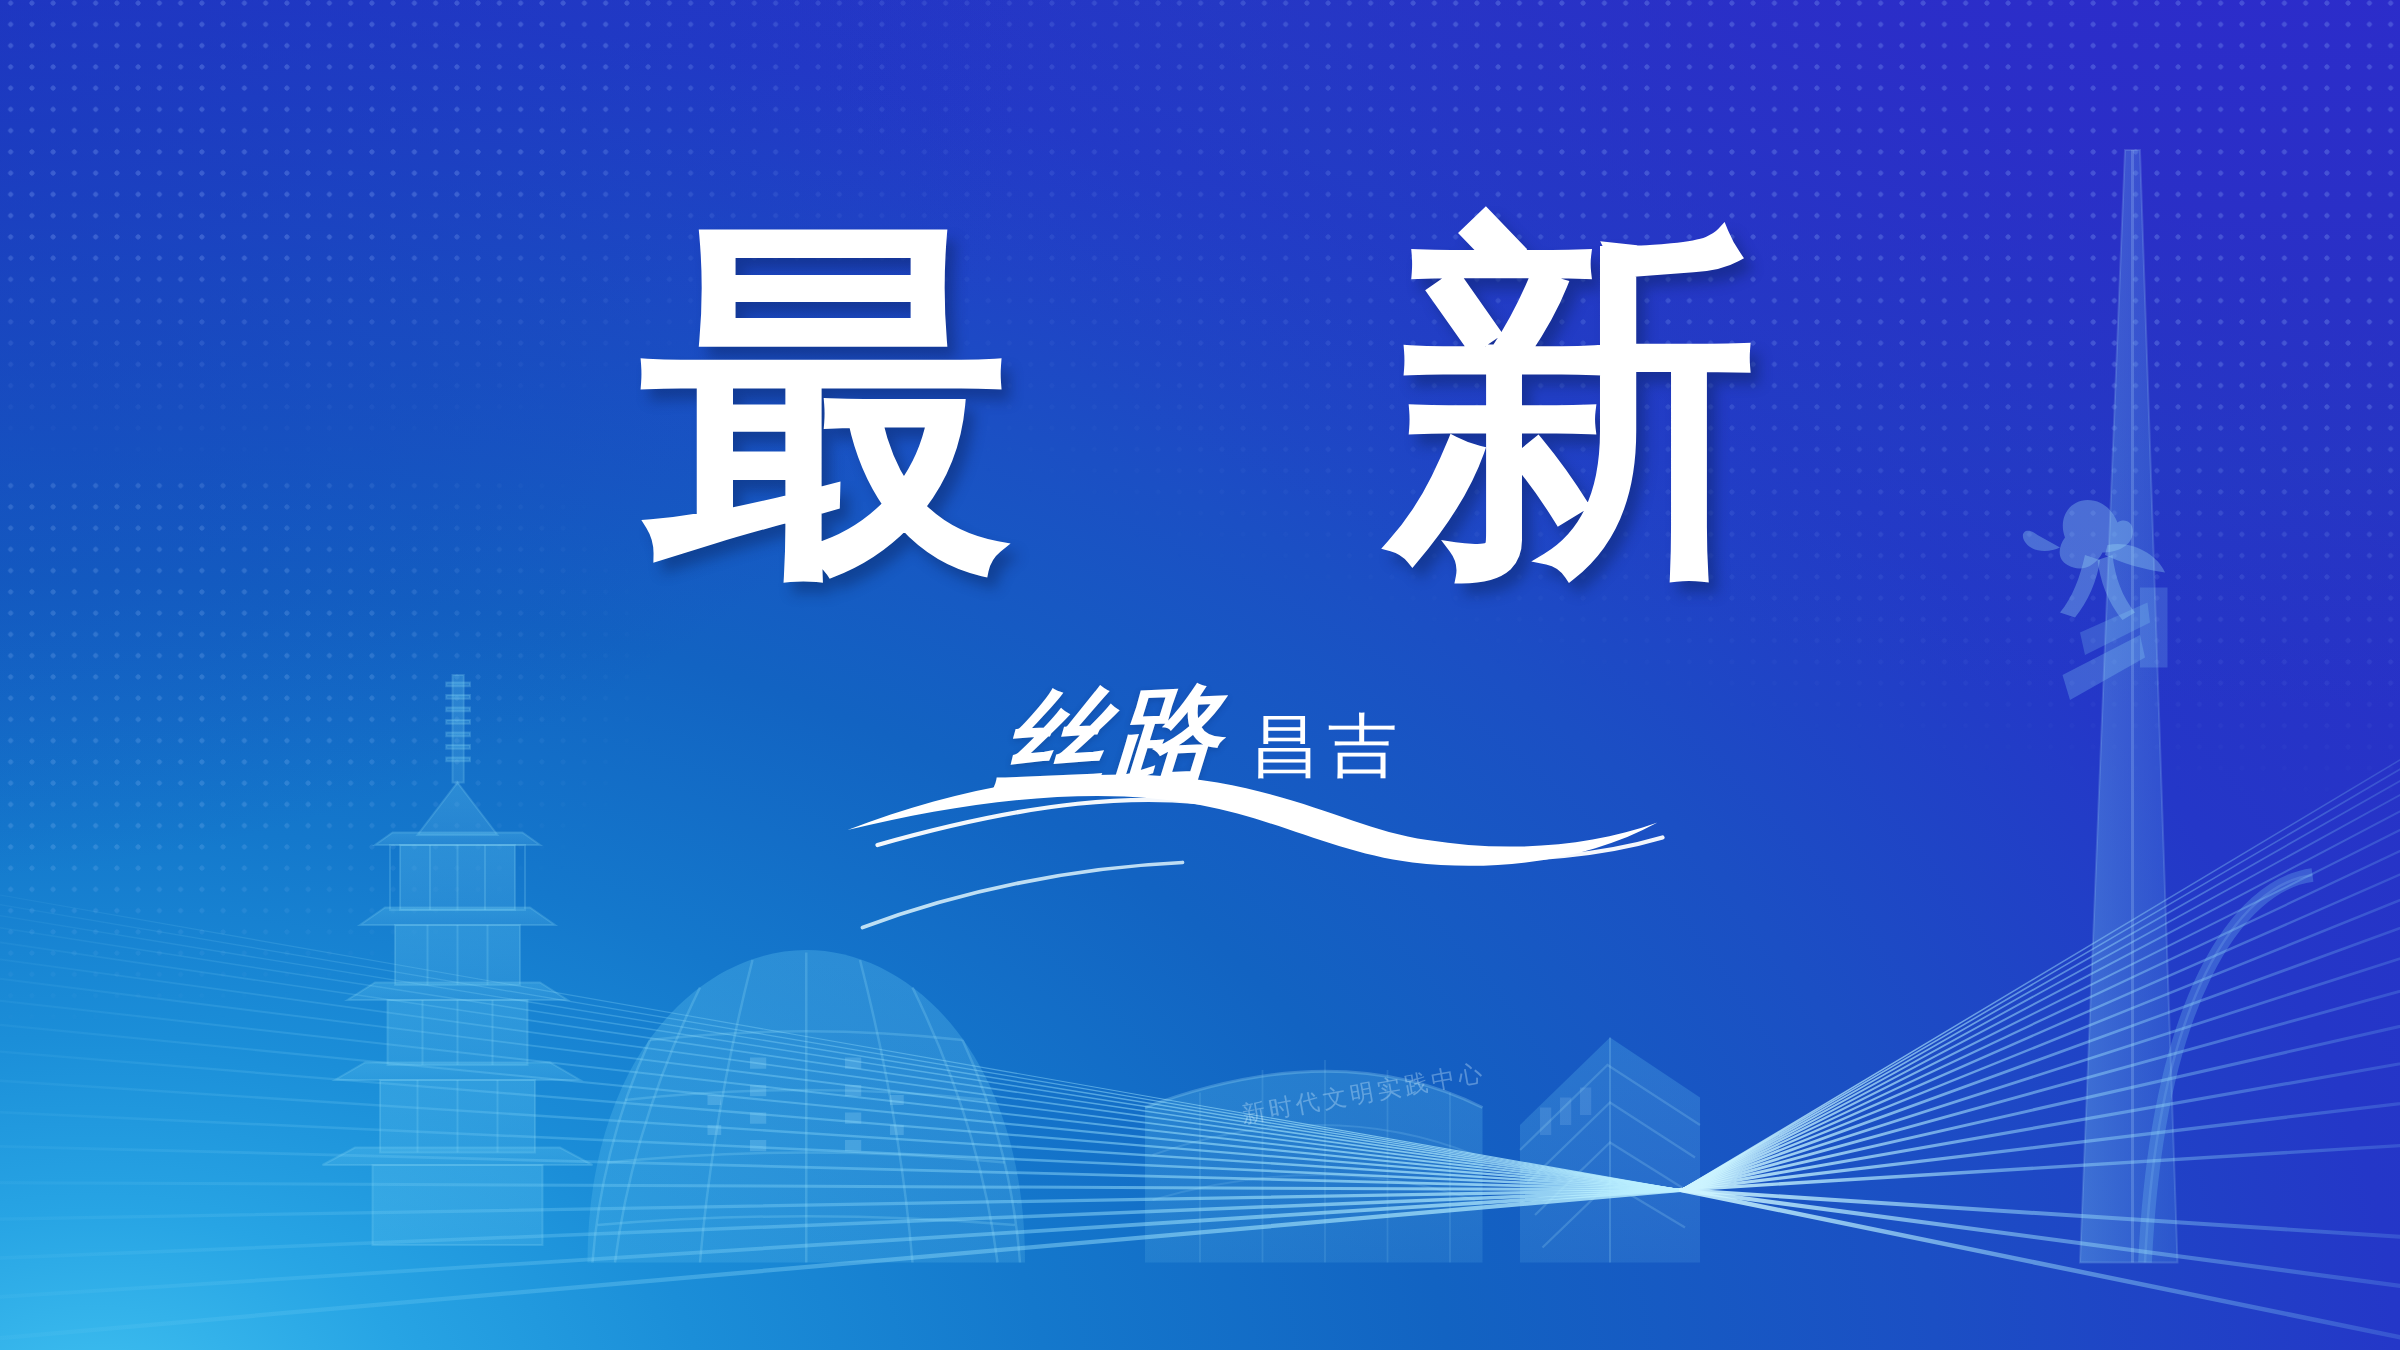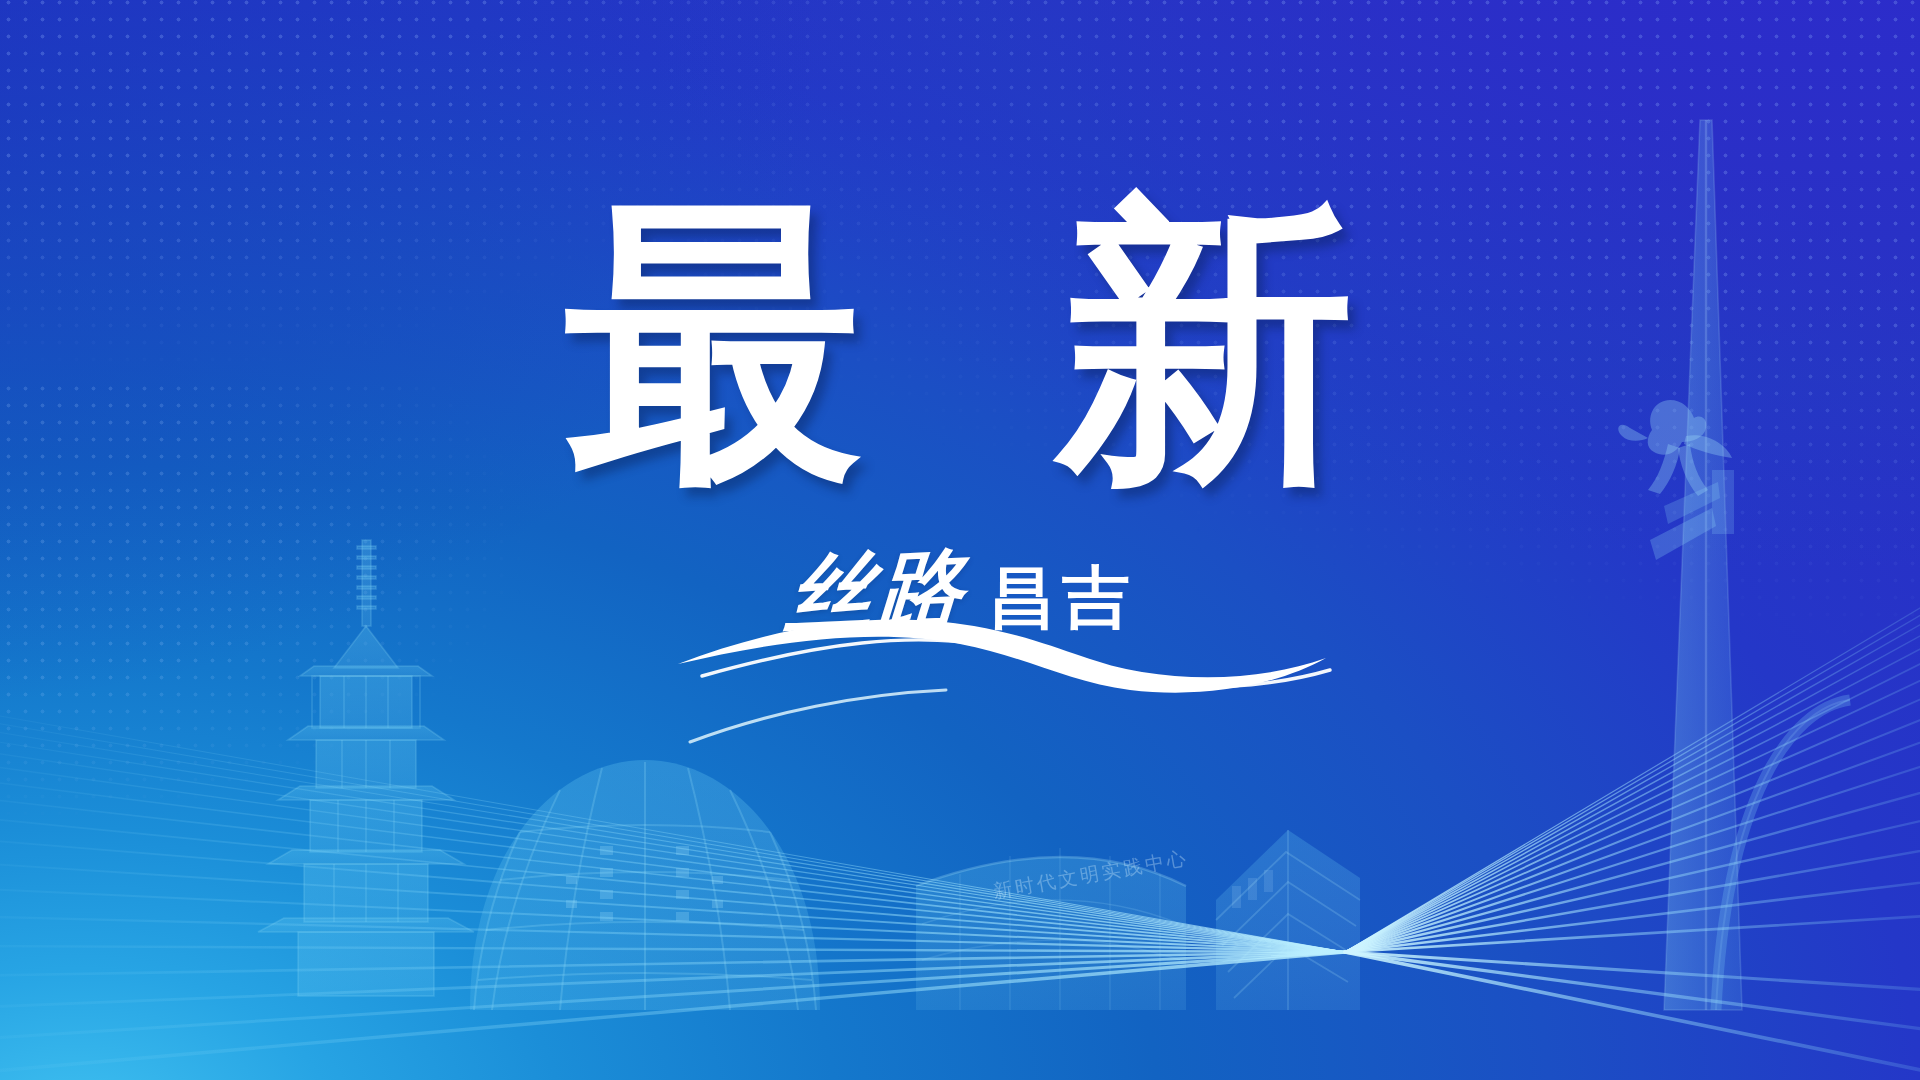--- a/index.html
+++ b/index.html
@@ -48,21 +48,21 @@
   
   .scenery{position:absolute;left:0;top:0;width:1920px;height:1080px;pointer-events:none;}
 
   
   .rays{position:absolute;left:0;top:0;width:1920px;height:1080px;pointer-events:none;}
 
   
   .headline{
     position:absolute;left:0;top:196px;width:1920px;
     text-align:center;
-    font-family:Liberation Serif, serif;
+    font-family:Liberation Mono, monospace;
     font-weight:700;
     font-size:300px;line-height:300px;
     letter-spacing:58px;
     text-indent:58px;
     color:#ffffff;
     text-shadow:7px 9px 10px rgba(7,30,80,.38);
     white-space:nowrap;
   }
 
   
@@ -76,21 +76,21 @@
     font-family:"DejaVu Serif","Liberation Serif",serif;
     font-weight:700;font-style:italic;
     font-size:86px;line-height:86px;color:#fff;
     letter-spacing:4px;
     transform:skewX(-6deg) rotate(-2.5deg);
     transform-origin:left bottom;
     text-shadow:0 2px 5px rgba(8,40,95,.25);
   }
   .logo-bold{
     font-family:"DejaVu Sans","Liberation Sans",sans-serif;
-    font-weight:700;font-size:68px;line-height:72px;color:#fff;
+    font-weight:400;font-size:56px;line-height:72px;color:#fff;
     letter-spacing:6px;margin-left:24px;margin-bottom:4px;
   }
   .logo-swoosh{position:absolute;left:-118px;top:66px;width:760px;height:110px;}
 
   .bldg-label{
     position:absolute;left:992px;top:862px;
     font-family:"DejaVu Sans","Liberation Sans",sans-serif;
     font-size:19px;letter-spacing:3px;color:rgba(215,240,255,.34);
     transform:rotate(-10deg);white-space:nowrap;pointer-events:none;
   }

